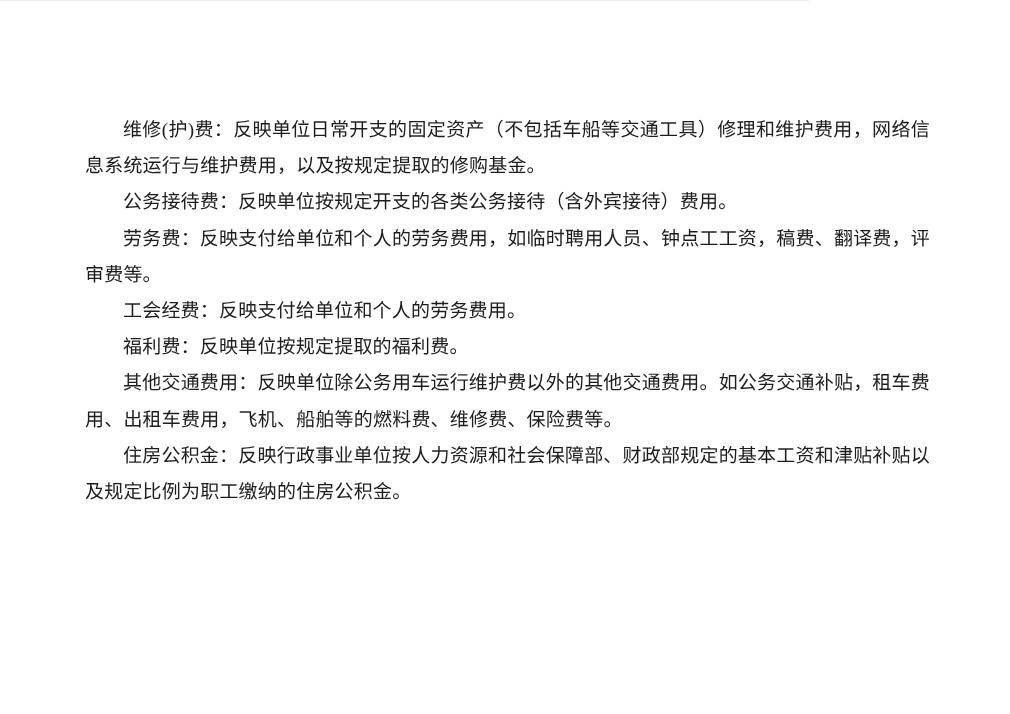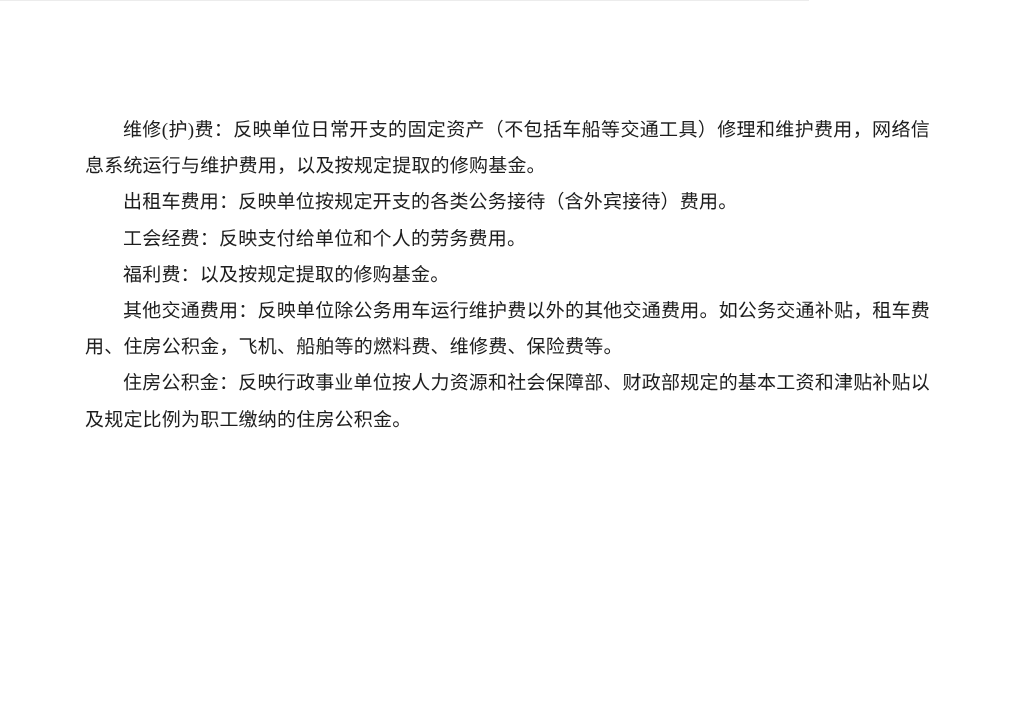--- a/index.html
+++ b/index.html
@@ -39,19 +39,20 @@
     text-indent: 2em;
     word-break: break-all;
   }
 </style>
 </head>
 <body style="background: rgb(255, 255, 255);">
 
 <div class="page">
   <div class="doc-body" style="color: rgb(29, 29, 29);">
     <p>维修(护)费：反映单位日常开支的固定资产（不包括车船等交通工具）修理和维护费用，网络信息系统运行与维护费用，以及按规定提取的修购基金。</p>
-    <p>出租车费用：反映单位按规定开支的各类公务接待（含外宾接待）费用。</p>
+    <p>公务接待费：反映单位按规定开支的各类公务接待（含外宾接待）费用。</p>
+    <p>劳务费：反映支付给单位和个人的劳务费用，如临时聘用人员、钟点工工资，稿费、翻译费，评审费等。</p>
     <p>工会经费：反映支付给单位和个人的劳务费用。</p>
-    <p>福利费：以及按规定提取的修购基金。</p>
-    <p>其他交通费用：反映单位除公务用车运行维护费以外的其他交通费用。如公务交通补贴，租车费用、住房公积金，飞机、船舶等的燃料费、维修费、保险费等。</p>
+    <p>福利费：反映单位按规定提取的福利费。</p>
+    <p>其他交通费用：反映单位除公务用车运行维护费以外的其他交通费用。如公务交通补贴，租车费用、出租车费用，飞机、船舶等的燃料费、维修费、保险费等。</p>
     <p>住房公积金：反映行政事业单位按人力资源和社会保障部、财政部规定的基本工资和津贴补贴以及规定比例为职工缴纳的住房公积金。</p>
   </div>
 </div>
 
 </body></html>

